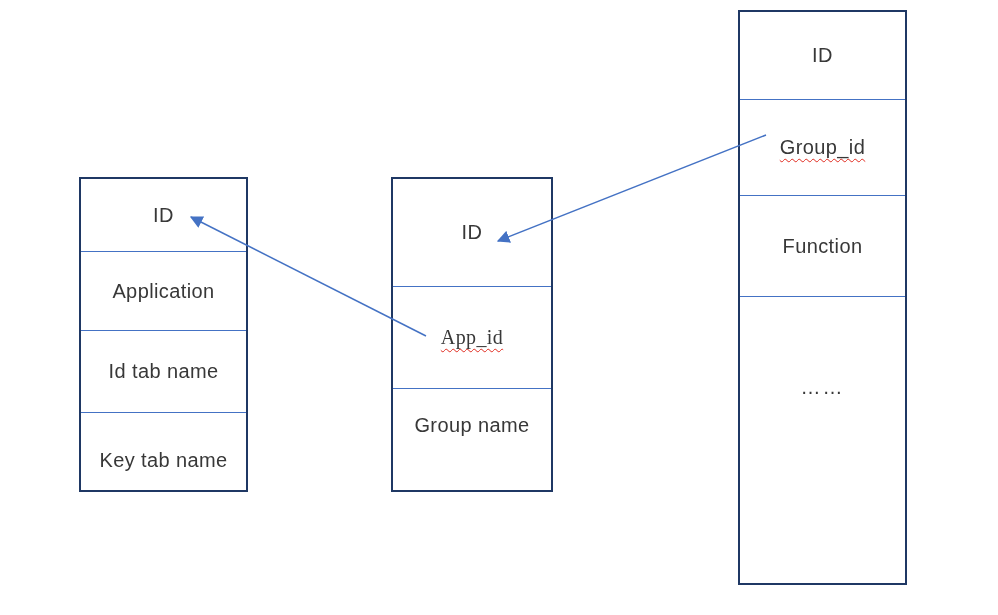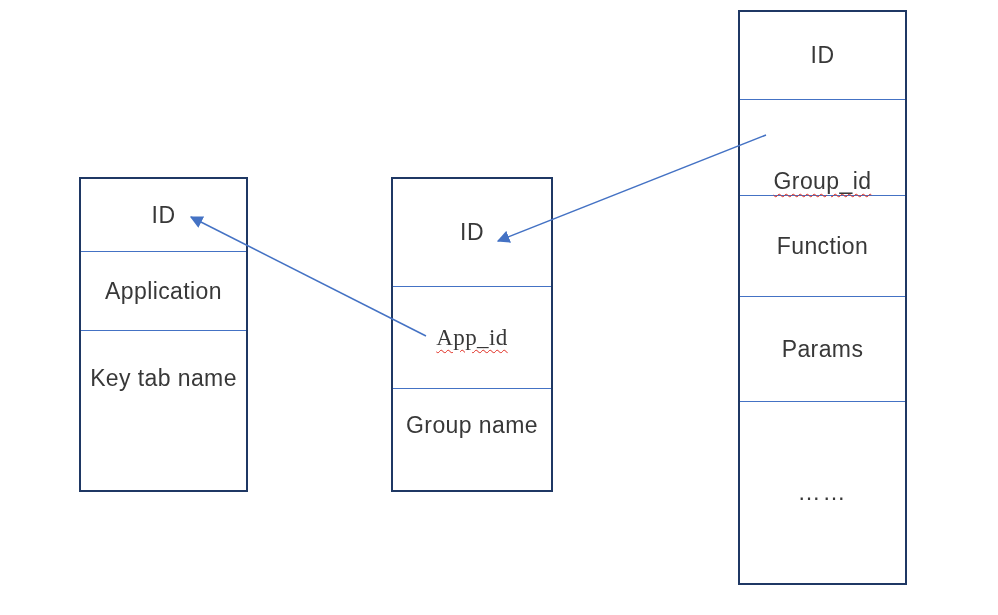--- a/index.html
+++ b/index.html
@@ -25,21 +25,21 @@
   .er-row {
     box-sizing: border-box;
     display: flex;
     align-items: center;
     justify-content: center;
   }
   .er-row + .er-row {
     border-top: 1px solid #4472c4;
   }
   .cell-text {
-    font-size: 23px;
+    font-size: 20px;
     letter-spacing: 0.4px;
     white-space: nowrap;
   }
   .misspell {
     text-decoration-line: underline;
     text-decoration-style: wavy;
     text-decoration-color: #e02b20;
     text-decoration-thickness: 1px;
     text-underline-offset: 4px;
   }
@@ -60,20 +60,23 @@
 
 <div class="canvas">
 
   <div class="er-table" style="left:79px; top:177px; width:169px; height:315px;">
     <div class="er-row" style="height:72px;">
       <span class="cell-text">ID</span>
     </div>
     <div class="er-row" style="height:79px;">
       <span class="cell-text">Application</span>
     </div>
+    <div class="er-row" style="height:82px;">
+      <span class="cell-text">Id tab name</span>
+    </div>
     <div class="er-row" style="height:96px;">
       <span class="cell-text">Key tab name</span>
     </div>
   </div>
 
   <div class="er-table" style="left:391px; top:177px; width:162px; height:315px;">
     <div class="er-row" style="height:107px;">
       <span class="cell-text">ID</span>
     </div>
     <div class="er-row" style="height:102px;font-family:Liberation Serif, serif;">
@@ -81,28 +84,25 @@
     </div>
     <div class="er-row" style="height:73px;text-align:center;">
       <span class="cell-text">Group name</span>
     </div>
   </div>
 
   <div class="er-table" style="left:738px; top:10px; width:169px; height:575px;">
     <div class="er-row" style="height:87px;">
       <span class="cell-text">ID</span>
     </div>
-    <div class="er-row" style="height:96px;align-items:flex-end;">
+    <div class="er-row" style="height:96px;">
       <span class="cell-text misspell">Group_id</span>
     </div>
     <div class="er-row" style="height:101px;text-align:center;">
       <span class="cell-text">Function</span>
-    </div>
-    <div class="er-row" style="height:105px;">
-      <span class="cell-text">Params</span>
     </div>
     <div class="er-row" style="height:182px;">
       <span class="cell-text ellipsis-text">……</span>
     </div>
   </div>
 
   <svg class="arrows" viewBox="0 0 998 615" xmlns="http://www.w3.org/2000/svg">
     <defs>
       <marker id="arrowhead" viewBox="0 0 10 10" refX="9" refY="5" markerWidth="8.5" markerHeight="8.5" orient="auto-start-reverse">
         <path d="M 0 0 L 10 5 L 0 10 z" fill="#4472c4"></path>

